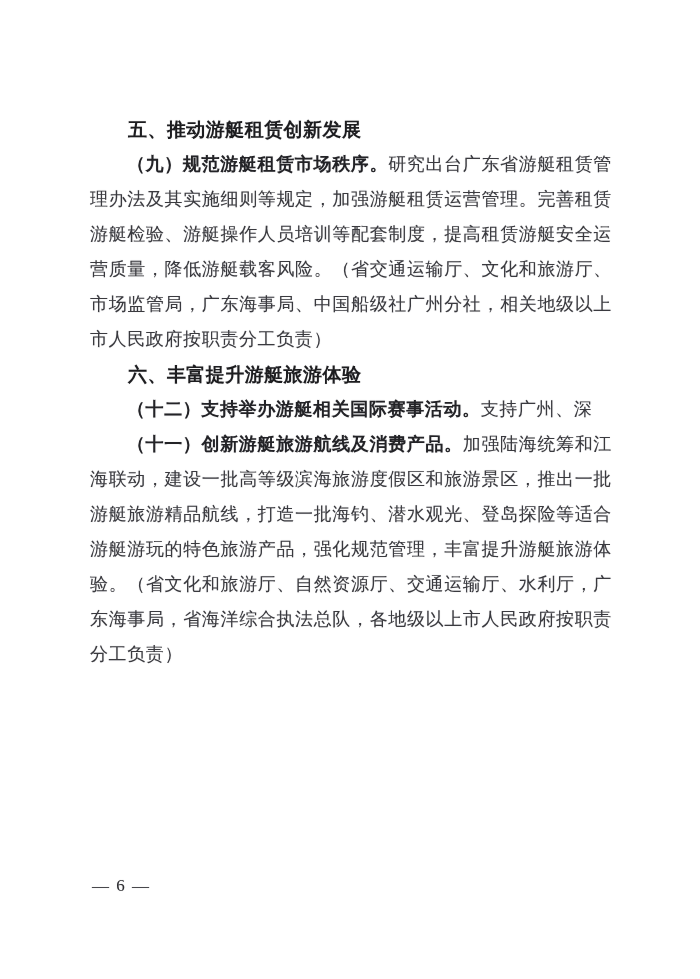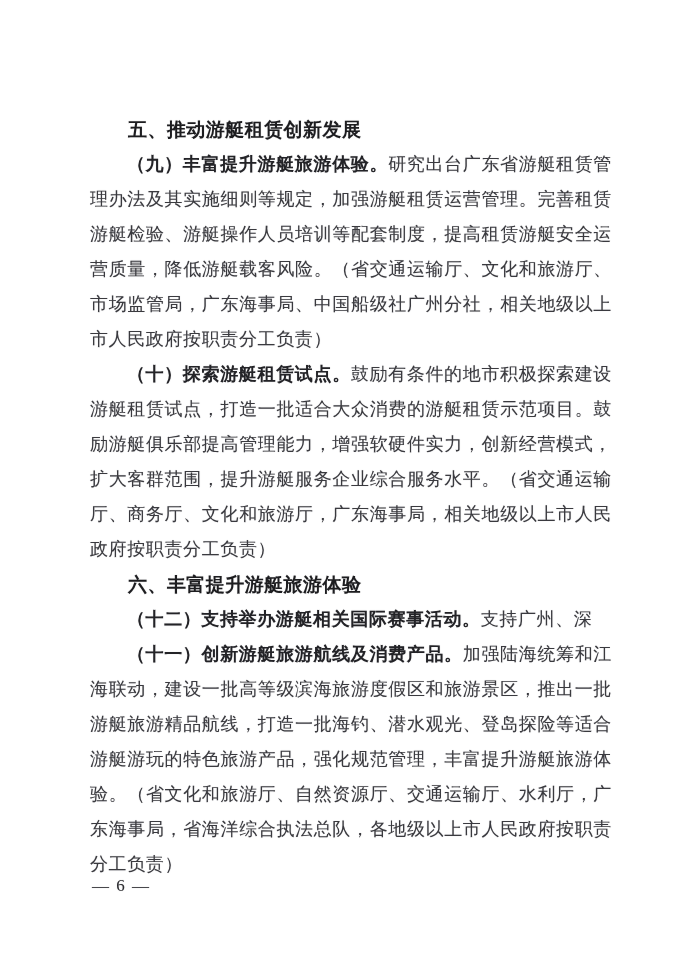--- a/index.html
+++ b/index.html
@@ -54,23 +54,22 @@
   }
 </style>
 </head>
 <body>
 
 <div class="page">
   <div class="content">
 
     <h2 class="heading">五、推动游艇租赁创新发展</h2>
 
-    <p class="para"><span class="lead">（九）丰富提升游艇旅游体验。</span><span>研究出台广东省游艇租赁管理办法及其实施细则等规定，加强游艇租赁运营管理。完善租赁游艇检验、游艇操作人员培训等配套制度，提高租赁游艇安全运营质量，降低游艇载客风险。（省交通运输厅、文化和旅游厅、市场监管局，广东海事局、中国船级社广州分社，相关地级以上市人民政府按职责分工负责）</span></p>
+    <p class="para"><span class="lead">（九）规范游艇租赁市场秩序。</span><span>研究出台广东省游艇租赁管理办法及其实施细则等规定，加强游艇租赁运营管理。完善租赁游艇检验、游艇操作人员培训等配套制度，提高租赁游艇安全运营质量，降低游艇载客风险。（省交通运输厅、文化和旅游厅、市场监管局，广东海事局、中国船级社广州分社，相关地级以上市人民政府按职责分工负责）</span></p>
 
-    <p class="para"><span class="lead">（十）探索游艇租赁试点。</span><span>鼓励有条件的地市积极探索建设游艇租赁试点，打造一批适合大众消费的游艇租赁示范项目。鼓励游艇俱乐部提高管理能力，增强软硬件实力，创新经营模式，扩大客群范围，提升游艇服务企业综合服务水平。（省交通运输厅、商务厅、文化和旅游厅，广东海事局，相关地级以上市人民政府按职责分工负责）</span></p>
 
     <h2 class="heading">六、丰富提升游艇旅游体验</h2>
 
     <p class="para"><span class="lead">（十二）支持举办游艇相关国际赛事活动。</span><span>支持广州、深</span></p>
 
     <p class="para"><span class="lead">（十一）创新游艇旅游航线及消费产品。</span><span>加强陆海统筹和江海联动，建设一批高等级滨海旅游度假区和旅游景区，推出一批游艇旅游精品航线，打造一批海钓、潜水观光、登岛探险等适合游艇游玩的特色旅游产品，强化规范管理，丰富提升游艇旅游体验。（省文化和旅游厅、自然资源厅、交通运输厅、水利厅，广东海事局，省海洋综合执法总队，各地级以上市人民政府按职责分工负责）</span></p>
 
   </div>
 
   <div class="footer">— 6 —</div>

